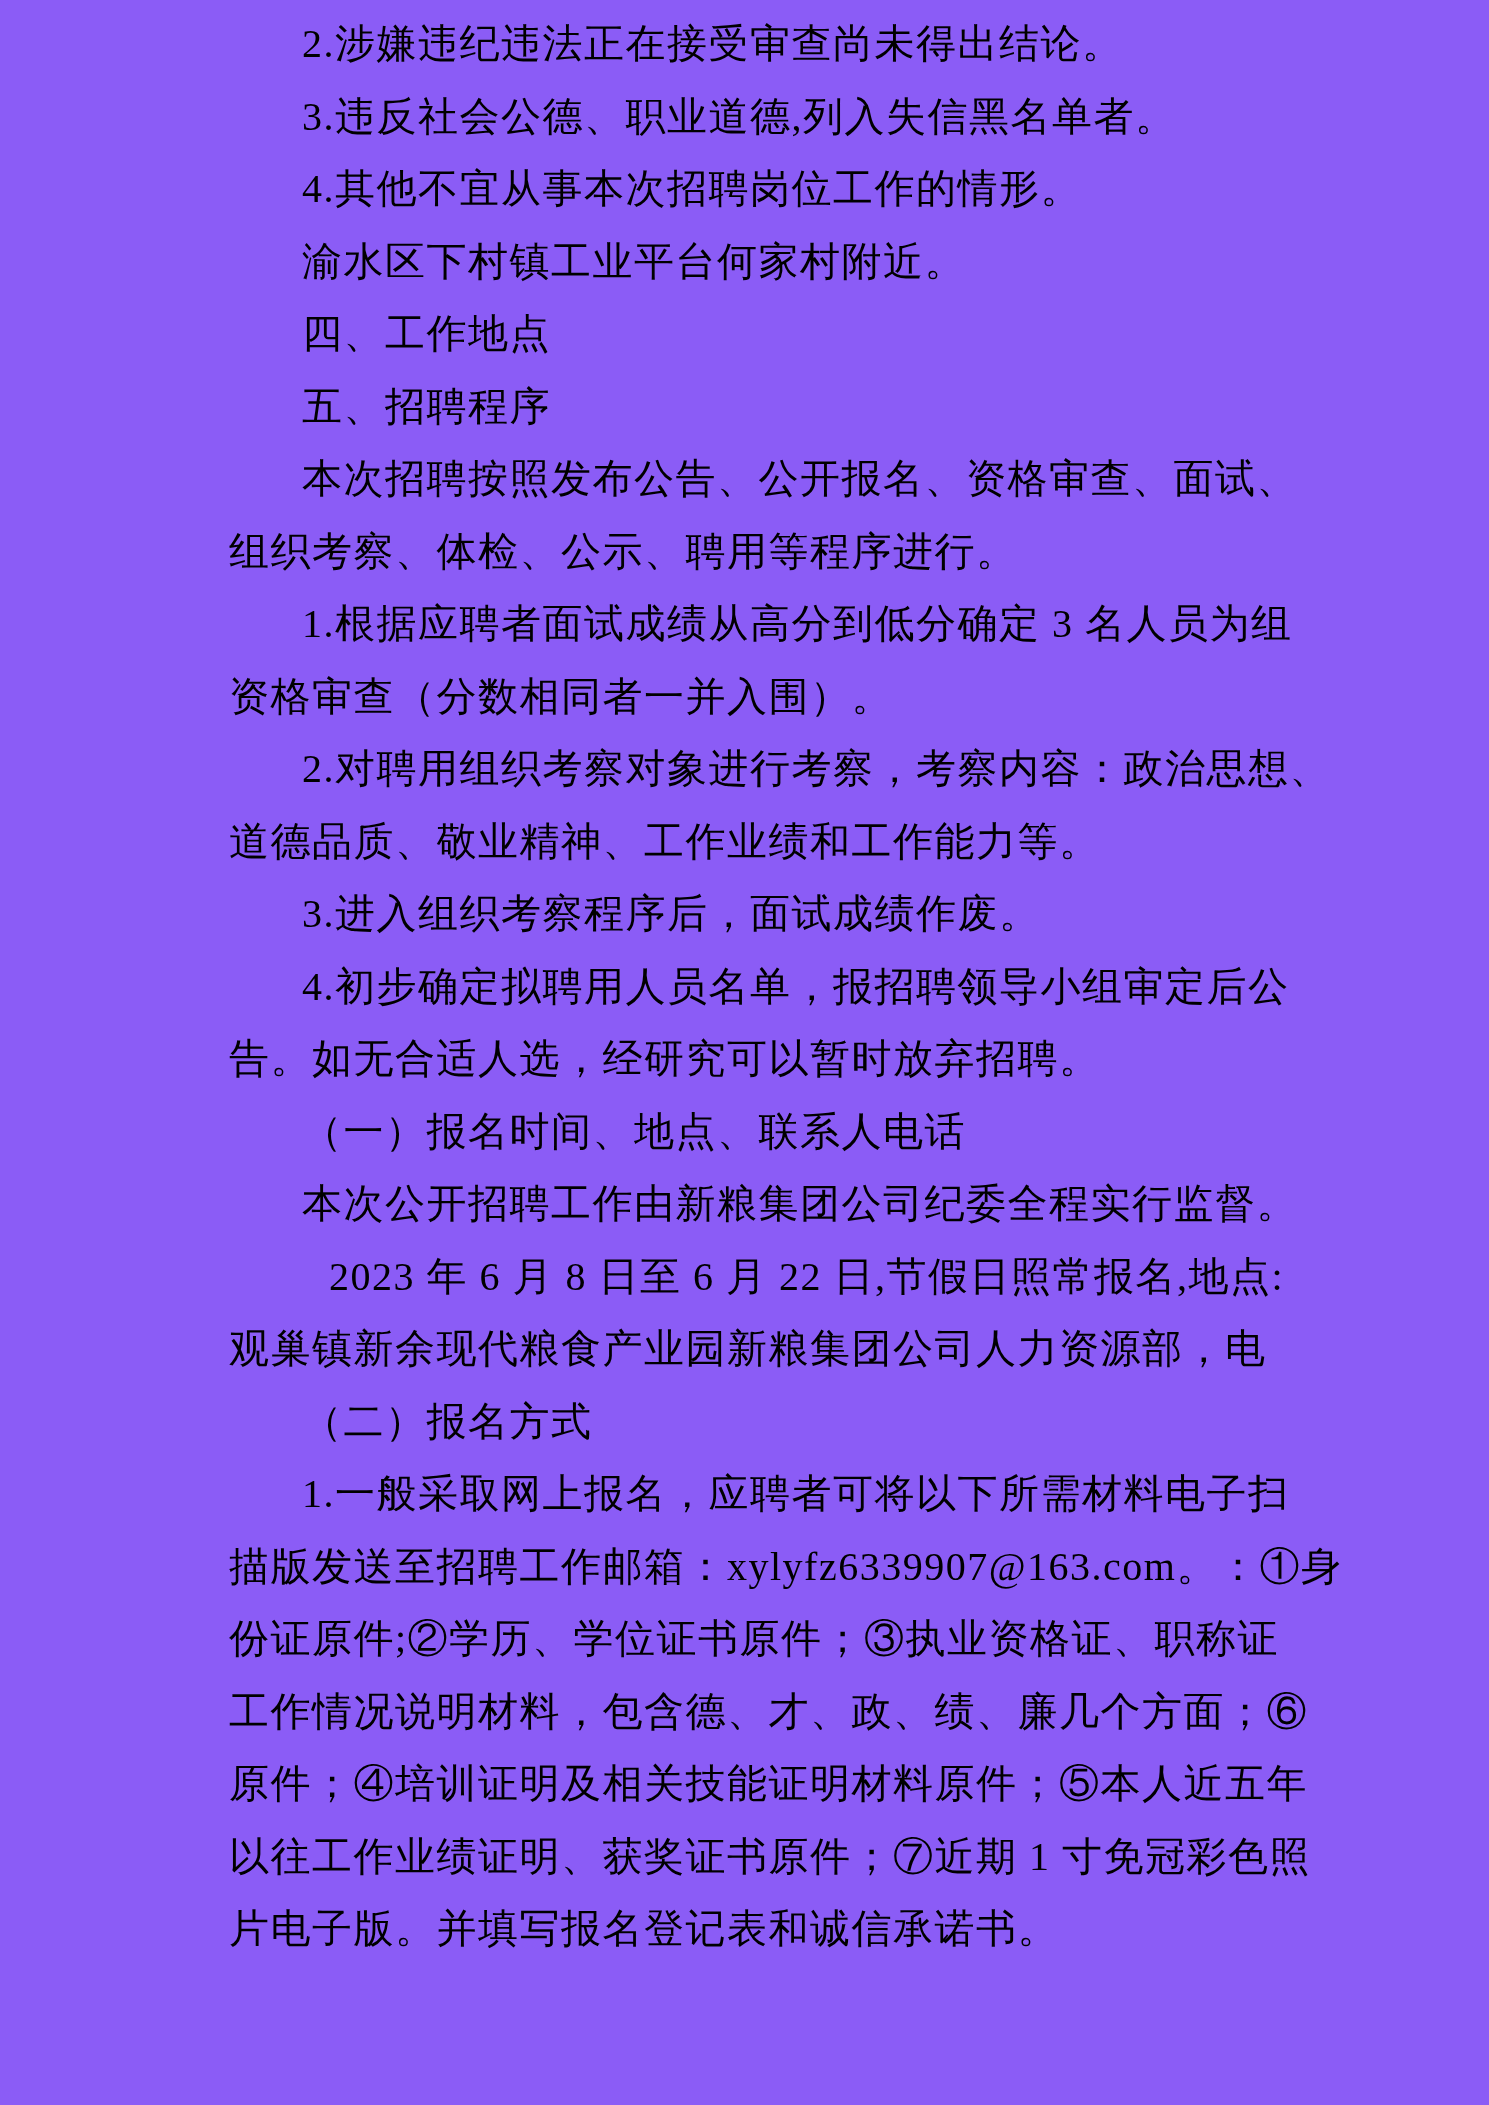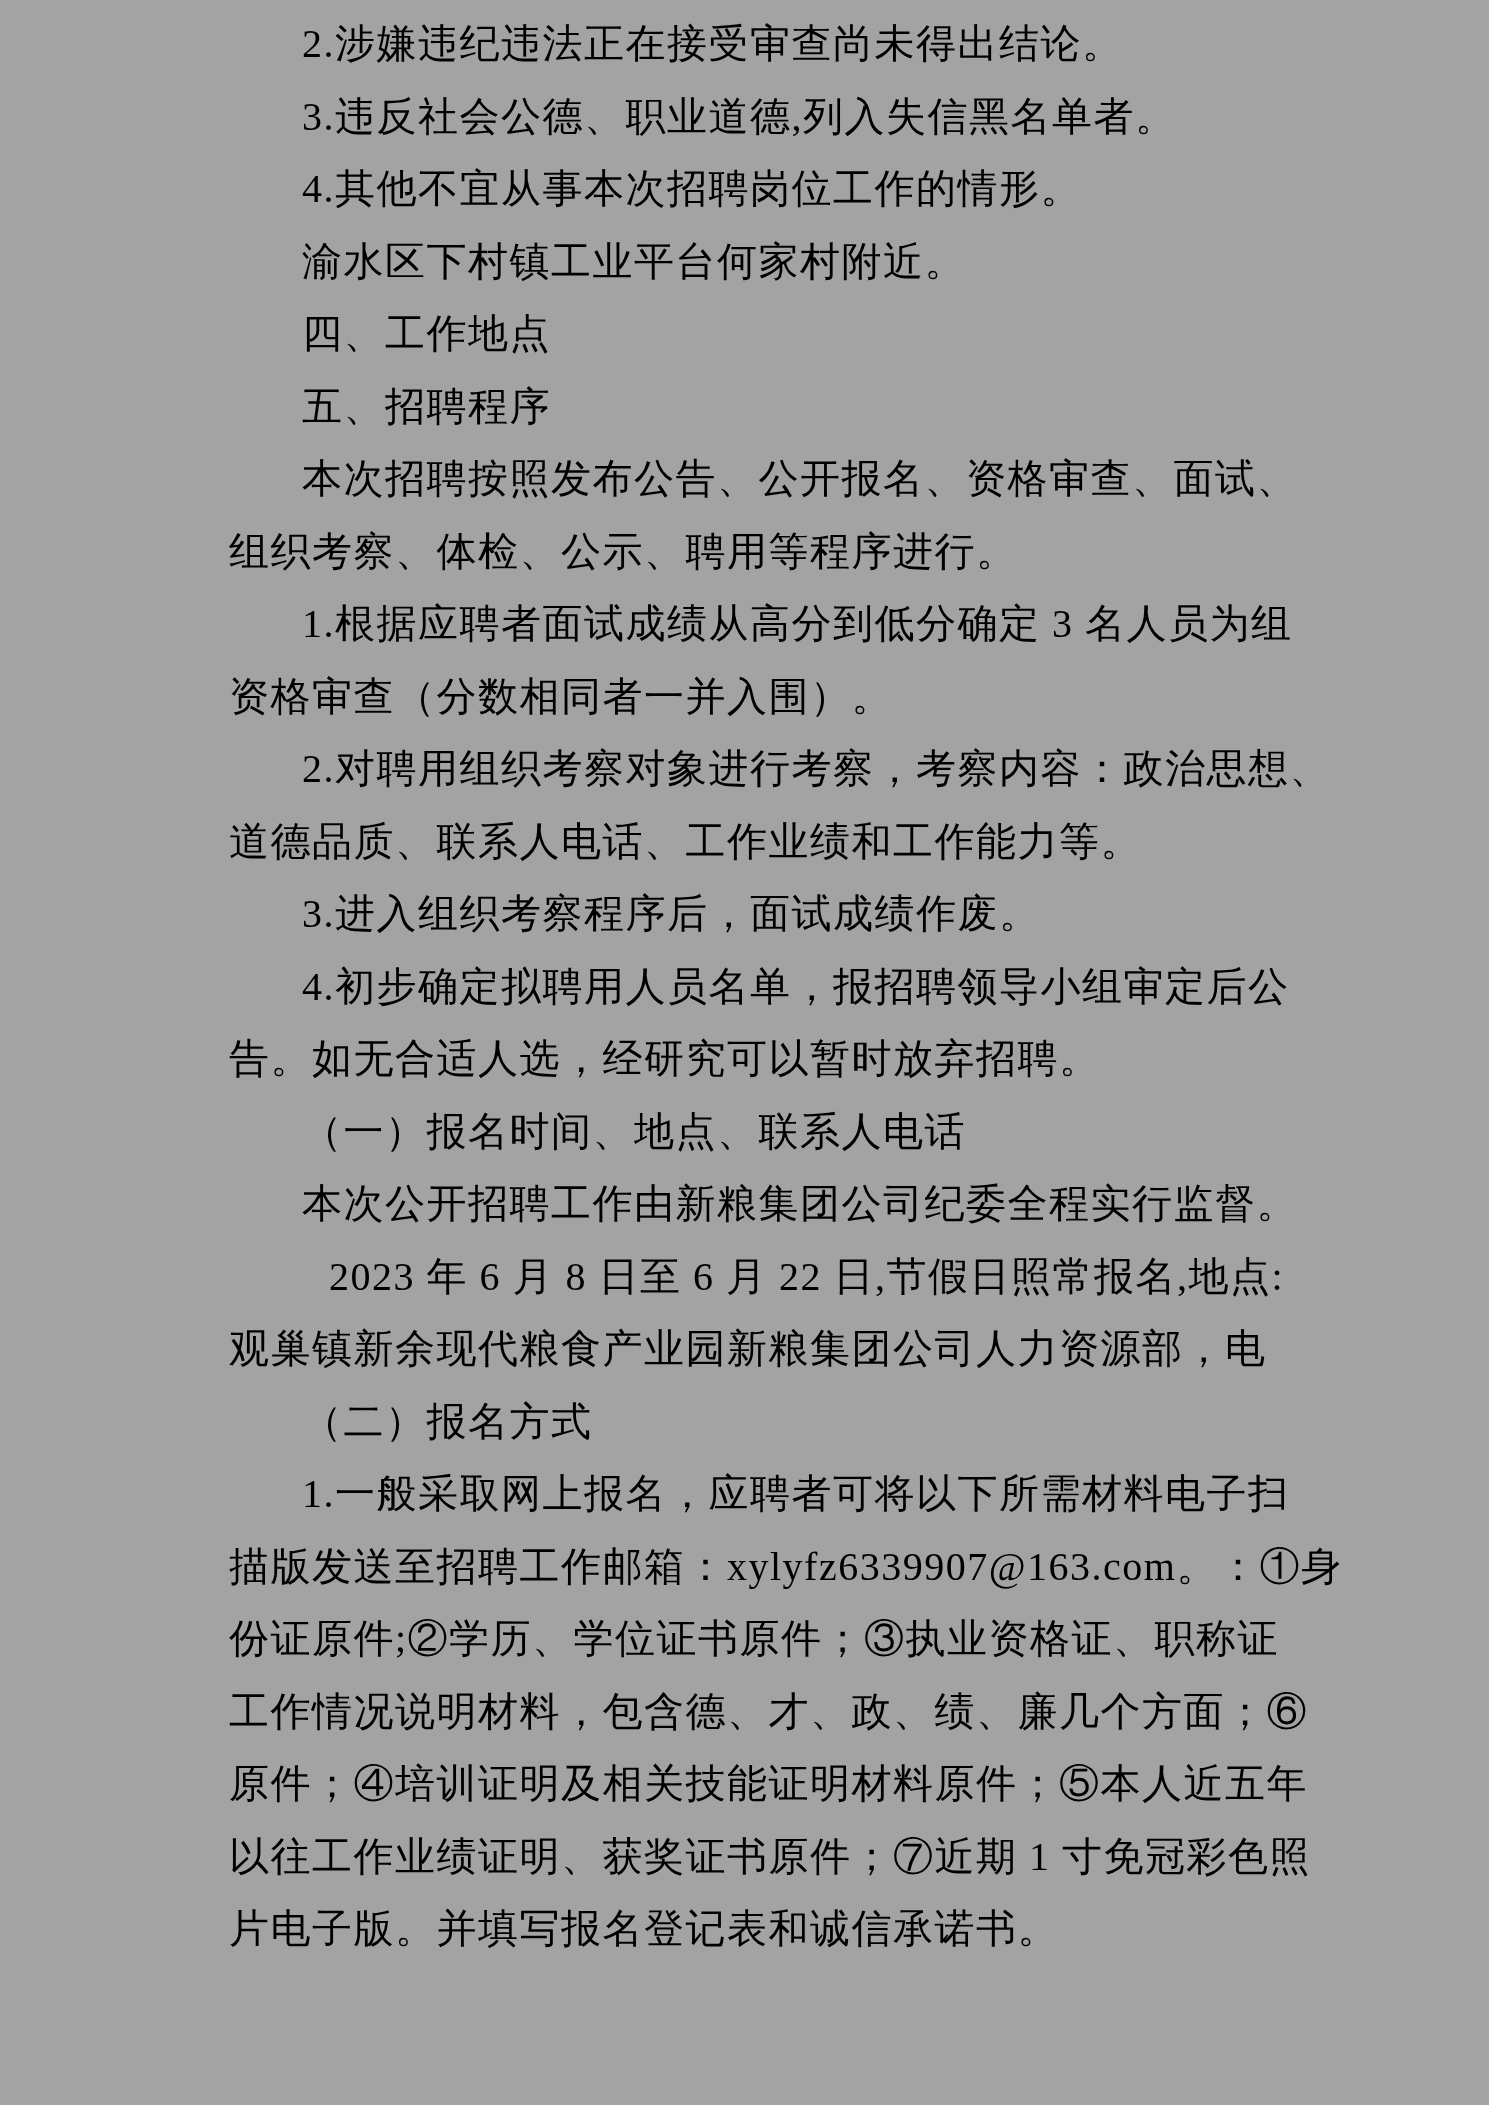--- a/index.html
+++ b/index.html
@@ -29,35 +29,35 @@
     white-space: nowrap;
     font-family: "Liberation Serif", "DejaVu Serif", serif;
     font-weight: 400;
   }
   .doc-line.indent-1 { text-indent: 73px; }
   .doc-line.indent-2 { text-indent: 100px; }
 </style>
 </head>
 <body>
 
-<div class="page" style="background: #a3a3a3; color: rgb(0, 0, 0);">
+<div class="page" style="background: #8b5cf6; color: rgb(0, 0, 0);">
   <div class="text-block">
 
   <div class="doc-line indent-1" style="">2.涉嫌违纪违法正在接受审查尚未得出结论。</div>
       <div class="doc-line indent-1" style="">3.违反社会公德、职业道德,列入失信黑名单者。</div>
       <div class="doc-line indent-1" style="">4.其他不宜从事本次招聘岗位工作的情形。</div>
       <div class="doc-line indent-1" style="">渝水区下村镇工业平台何家村附近。</div>
       <div class="doc-line indent-1" style="">四、工作地点</div>
       <div class="doc-line indent-1" style="">五、招聘程序</div>
       <div class="doc-line indent-1" style="">本次招聘按照发布公告、公开报名、资格审查、面试、</div>
       <div class="doc-line" style="">组织考察、体检、公示、聘用等程序进行。</div>
       <div class="doc-line indent-1" style="">1.根据应聘者面试成绩从高分到低分确定 3 名人员为组</div>
       <div class="doc-line" style="">资格审查（分数相同者一并入围）。</div>
       <div class="doc-line indent-1" style="">2.对聘用组织考察对象进行考察，考察内容：政治思想、</div>
-      <div class="doc-line" style="">道德品质、联系人电话、工作业绩和工作能力等。</div>
+      <div class="doc-line" style="">道德品质、敬业精神、工作业绩和工作能力等。</div>
       <div class="doc-line indent-1" style="">3.进入组织考察程序后，面试成绩作废。</div>
       <div class="doc-line indent-1" style="">4.初步确定拟聘用人员名单，报招聘领导小组审定后公</div>
       <div class="doc-line" style="">告。如无合适人选，经研究可以暂时放弃招聘。</div>
       <div class="doc-line indent-1" style="">（一）报名时间、地点、联系人电话</div>
       <div class="doc-line indent-1" style="">本次公开招聘工作由新粮集团公司纪委全程实行监督。</div>
       <div class="doc-line indent-2" style="">2023 年 6 月 8 日至 6 月 22 日,节假日照常报名,地点:</div>
       <div class="doc-line" style="">观巢镇新余现代粮食产业园新粮集团公司人力资源部，电</div>
       <div class="doc-line indent-1" style="">（二）报名方式</div>
       <div class="doc-line indent-1" style="">1.一般采取网上报名，应聘者可将以下所需材料电子扫</div>
       <div class="doc-line" style="">描版发送至招聘工作邮箱：xylyfz6339907@163.com。：①身</div>

